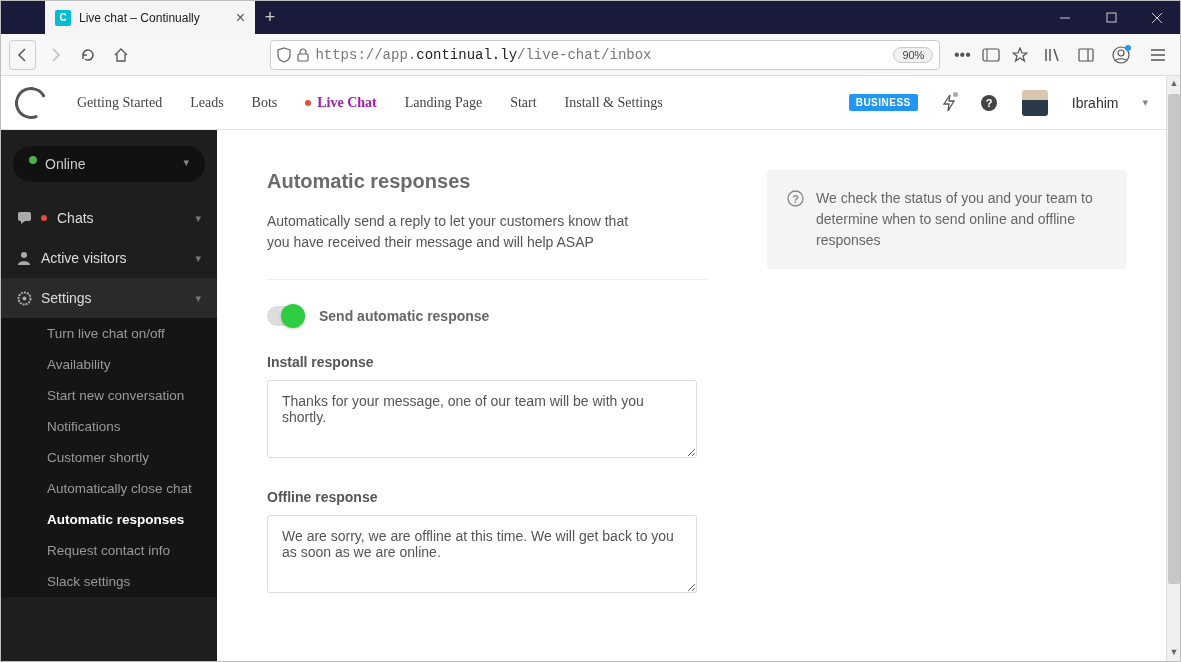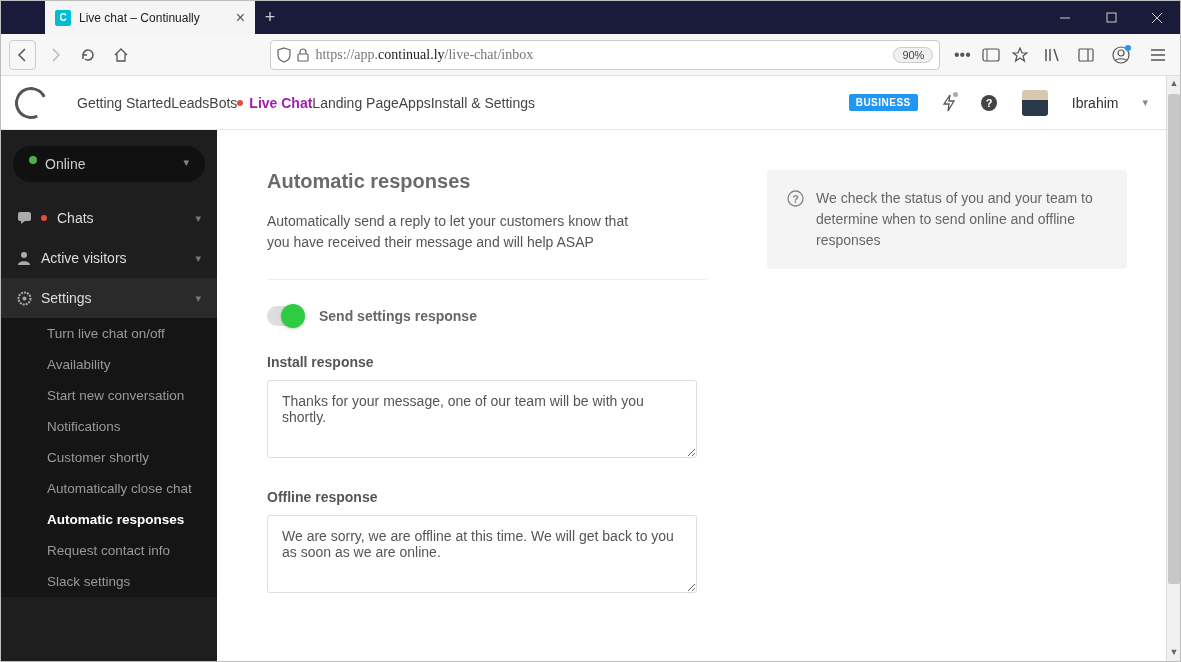--- a/index.html
+++ b/index.html
@@ -14,35 +14,35 @@
   .new-tab { width: 30px; display: flex; align-items: center; justify-content: center; color: #ccc; font-size: 18px; cursor: pointer; }
   .win-controls { margin-left: auto; display: flex; }
   .win-btn { width: 46px; display: flex; align-items: center; justify-content: center; color: #ccc; font-size: 12px;}
   
   .browser-toolbar { height: 42px; background: #f7f7f7; border-bottom: 1px solid #ddd; display: flex; align-items: center; padding: 0 8px; gap: 6px; }
   .nav-btn { width: 30px; height: 30px; border-radius: 4px; display: flex; align-items: center; justify-content: center; color: #555; font-size: 16px;}
   .nav-btn.disabled { color: #bbb; }
   .url-bar-wrap { flex: 0 0 auto; margin-left:130px; }
   .url-bar { width: 670px; height: 30px; border: 1px solid #ccc; border-radius: 4px; background: #fff; display: flex; align-items: center; padding: 0 6px; gap: 6px; }
   .url-icon { color: #666; font-size: 14px; }
-  .url-text { flex: 1; font-size: 14px; color: #777; font-family: Liberation Serif, serif;}
+  .url-text { flex: 1; font-size: 14px; color: #777; font-family: Liberation Mono, monospace;}
   .url-text .dark { color: #222; }
   .zoom-badge { background: #f0f0f0; border: 1px solid #ccc; border-radius: 10px; padding: 1px 8px; font-size: 11px; color: #444; }
   .toolbar-right { display: flex; gap: 10px; margin-left: 6px; align-items:center;}
   .tb-icon { color: #555; font-size: 16px; width:20px; text-align:center;}
   .hamburger { margin-left:auto; }
 
   
   .app { display: flex; height: calc(662px - 33px - 42px); position:relative;}
   
   
   .app-topbar { position: absolute; top:0; left:0; right:14px; height: 54px; background: #fff; border-bottom: 1px solid #e5e5e5; display: flex; align-items: center; z-index:2;}
   .logo { width: 60px; display:flex; align-items:center; justify-content:center; }
   .logo-c { width:32px; height:32px; border:3px solid #555; border-radius:50%; border-right-color:transparent; transform:rotate(20deg);}
-  .topnav { display: flex; margin-left: 16px; }
+  .topnav { display: flex; gap: 28px; margin-left: 16px; font-family: Liberation Serif, serif; }
   .topnav-item { font-size: 14px; color: #444; cursor: pointer; display:flex; align-items:center; gap:6px;}
   .topnav-item.active { font-weight: bold; color: #a21caf;}
   .red-dot { width:6px; height:6px; background:#e74c3c; border-radius:50%;}
   .topbar-right { margin-left: auto; display: flex; align-items: center; gap: 24px; padding-right: 18px;}
   .biz-badge { background: #2196f3; color:#fff; font-size:10px; font-weight:bold; padding:3px 7px; border-radius:2px; letter-spacing:0.5px;}
   .tb-right-icon { color:#555; font-size:16px; position:relative;}
   .notif-dot { position:absolute; top:-2px; right:-2px; width:5px; height:5px; background:#aaa; border-radius:50%;}
   .avatar { width:26px; height:26px; border-radius:3px; background: linear-gradient(#d8c8b0 40%, #2b3a4a 40%); }
   .username { font-size:14px; color:#333;}
   .chev { color:#888; font-size:11px;}
@@ -219,21 +219,21 @@
           <span>Bots</span>
         </div>
         <div class="topnav-item active">
           <span class="red-dot"></span>
           <span>Live Chat</span>
         </div>
         <div class="topnav-item">
           <span>Landing Page</span>
         </div>
         <div class="topnav-item">
-          <span>Apps</span>
+          <span>Start</span>
         </div>
         <div class="topnav-item">
           <span>Install &amp; Settings</span>
         </div>
       </div>
     <div class="topbar-right">
       <span class="biz-badge">BUSINESS</span>
       <span class="tb-right-icon">
         <svg width="14" height="18" viewBox="0 0 14 18">
             <path d="M8 1 L2 10 H7 L6 17 L12 7 H7 Z" fill="none" stroke="#555" stroke-width="1.3"></path>
@@ -307,21 +307,21 @@
     <div class="main">
       <div class="content-wrap">
         <div class="col-left">
           <h2 class="section-title">Automatic responses</h2>
           <p class="section-desc">Automatically send a reply to let your customers know that you have received their message and will help ASAP</p>
           <div class="divider"></div>
           <div class="toggle-row">
             <div class="toggle">
               <div class="toggle-knob"></div>
             </div>
-            <span class="toggle-label">Send settings response</span>
+            <span class="toggle-label">Send automatic response</span>
           </div>
           <div class="field-label">Install response</div>
           <textarea class="response-box" style="">Thanks for your message, one of our team will be with you shortly.</textarea>
           <div class="field-label">Offline response</div>
           <textarea class="response-box" style="">We are sorry, we are offline at this time. We will get back to you as soon as we are online.</textarea>
         </div>
         <div class="info-panel">
           <span class="info-icon">
             <svg width="17" height="17" viewBox="0 0 17 17">
                 <circle cx="8.5" cy="8.5" r="7.5" fill="none" stroke="#888" stroke-width="1.3"></circle>

